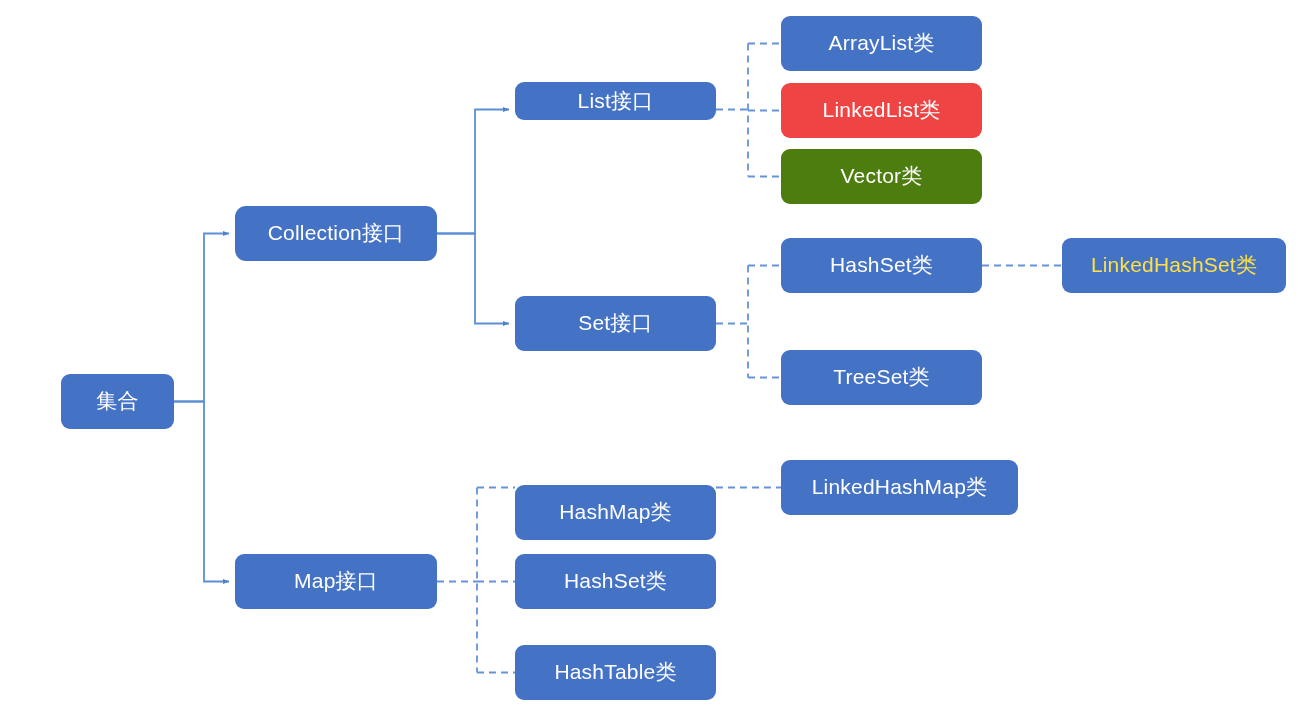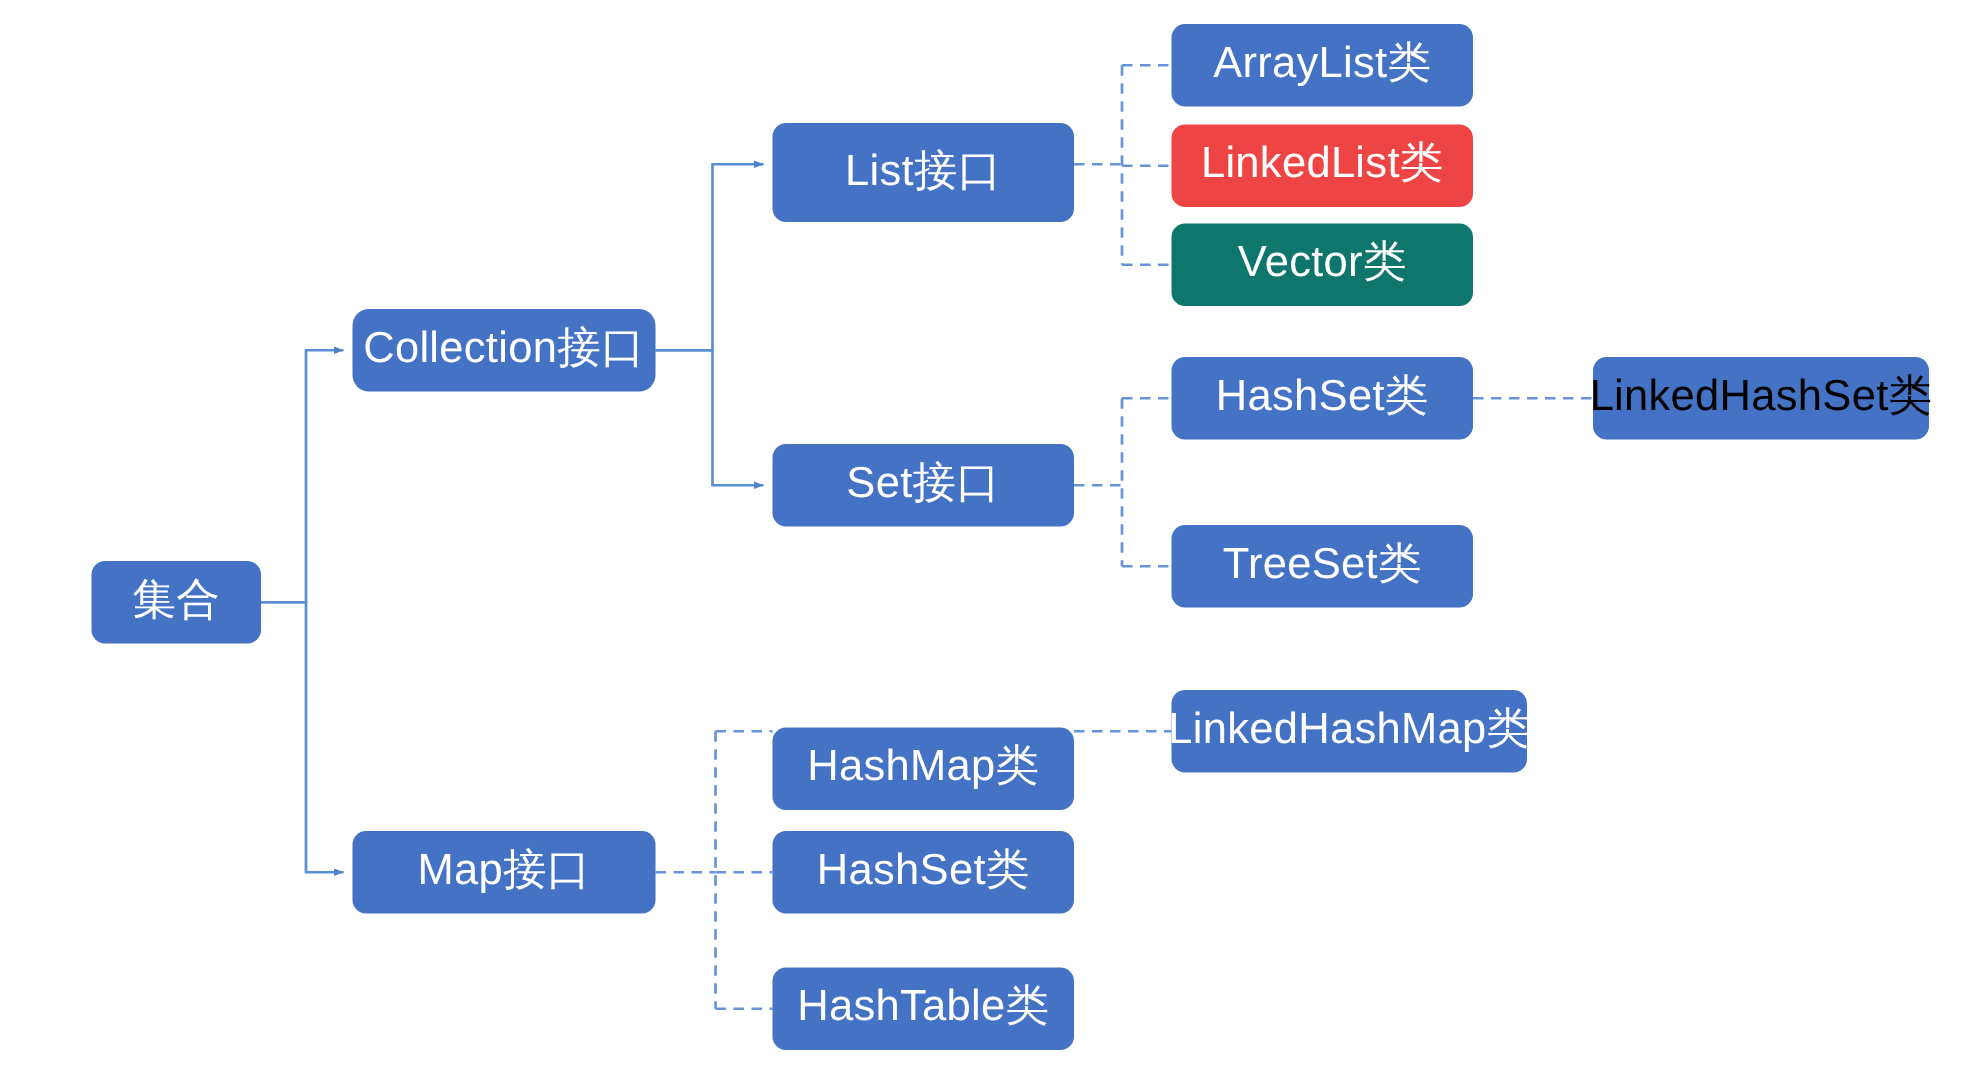--- a/index.html
+++ b/index.html
@@ -27,21 +27,21 @@
   }
   .node {
     position: absolute;
     box-sizing: border-box;
     background: #4472C4;
     border-radius: 9px;
     color: #ffffff;
     display: flex;
     align-items: center;
     justify-content: center;
-    font-size: 29px;
+    font-size: 21px;
     line-height: 1;
     letter-spacing: 0.2px;
     white-space: nowrap;
     user-select: none;
   }
   .node .node-label {
     display: block;
     padding-bottom: 2px;
   }
 </style>
@@ -103,39 +103,39 @@
     </g>
   </svg>
 
   <div id="node-layer">
       <div class="node" style="left: 61px; top: 374px; width: 113px; height: 55px; background: rgb(68, 114, 196); color: rgb(255, 255, 255);">
         <span class="node-label">集合</span>
       </div>
       <div class="node" style="left: 235px; top: 206px; width: 202px; height: 55px; background: rgb(68, 114, 196); color: rgb(255, 255, 255); border-radius: 11px;">
         <span class="node-label">Collection接口</span>
       </div>
-      <div class="node" style="left: 515px; top: 82px; width: 201px; height: 66px; background: rgb(68, 114, 196); color: rgb(255, 255, 255);">
+      <div class="node" style="left: 515px; top: 82px; width: 201px; height: 38px; background: rgb(68, 114, 196); color: rgb(255, 255, 255);">
         <span class="node-label">List接口</span>
       </div>
       <div class="node" style="left: 781px; top: 16px; width: 201px; height: 55px; background: rgb(68, 114, 196); color: rgb(255, 255, 255);">
         <span class="node-label">ArrayList类</span>
       </div>
       <div class="node" style="left: 781px; top: 83px; width: 201px; height: 55px; background: #ef4444; color: rgb(255, 255, 255);">
         <span class="node-label">LinkedList类</span>
       </div>
-      <div class="node" style="left: 781px; top: 149px; width: 201px; height: 55px; background: #0f766e; color: rgb(255, 255, 255);">
+      <div class="node" style="left: 781px; top: 149px; width: 201px; height: 55px; background: #4d7c0f; color: rgb(255, 255, 255);">
         <span class="node-label">Vector类</span>
       </div>
       <div class="node" style="left: 515px; top: 296px; width: 201px; height: 55px; background: rgb(68, 114, 196); color: rgb(255, 255, 255);">
         <span class="node-label">Set接口</span>
       </div>
       <div class="node" style="left: 781px; top: 238px; width: 201px; height: 55px; background: rgb(68, 114, 196); color: rgb(255, 255, 255);">
         <span class="node-label">HashSet类</span>
       </div>
-      <div class="node" style="left: 1062px; top: 238px; width: 224px; height: 55px; background: rgb(68, 114, 196); color: #000000;">
+      <div class="node" style="left: 1062px; top: 238px; width: 224px; height: 55px; background: rgb(68, 114, 196); color: #fde047;">
         <span class="node-label">LinkedHashSet类</span>
       </div>
       <div class="node" style="left: 781px; top: 350px; width: 201px; height: 55px; background: rgb(68, 114, 196); color: rgb(255, 255, 255);">
         <span class="node-label">TreeSet类</span>
       </div>
       <div class="node" style="left: 235px; top: 554px; width: 202px; height: 55px; background: rgb(68, 114, 196); color: rgb(255, 255, 255); align-items: center;">
         <span class="node-label">Map接口</span>
       </div>
       <div class="node" style="left: 515px; top: 460px; width: 201px; height: 55px; background: rgb(68, 114, 196); color: rgb(255, 255, 255); margin-top: 25px;">
         <span class="node-label">HashMap类</span>

